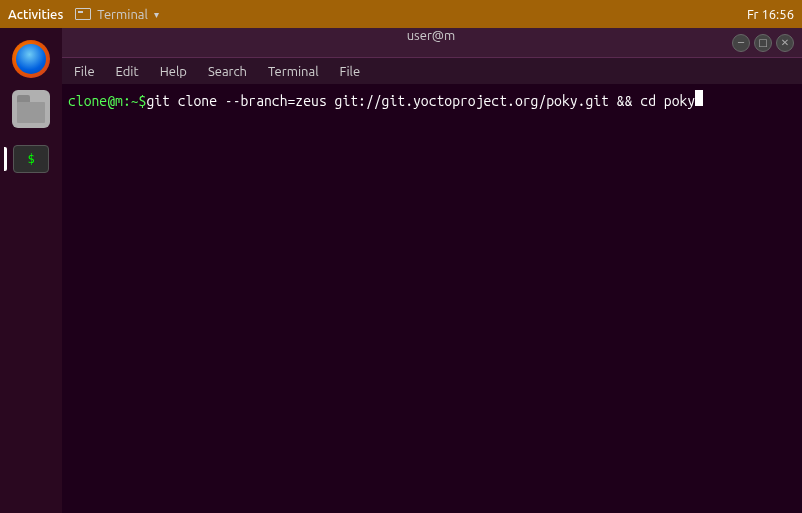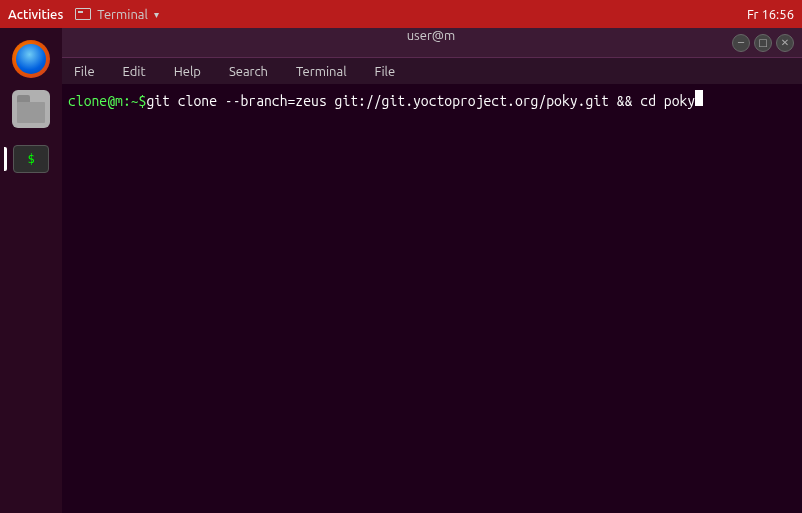--- a/index.html
+++ b/index.html
@@ -9,21 +9,21 @@
       height: 513px;
       background: #3a0a2e;
       font-family: 'Ubuntu', 'DejaVu Sans', sans-serif;
       overflow: hidden;
     }
 
     
     .system-bar {
       width: 100%;
       height: 28px;
-      background: #b91c1c;
+      background: #a16207;
       display: flex;
       align-items: center;
       justify-content: space-between;
       padding: 0 8px;
       color: #e0e0e0;
       font-size: 13px;
     }
 
     .system-bar-left {
       display: flex;
@@ -197,21 +197,21 @@
     }
 
     
     .terminal-menubar {
       width: 100%;
       height: 26px;
       background: #2d1228;
       display: flex;
       align-items: center;
       padding: 0 6px;
-      gap: 16px;
+      gap: 9px;
     }
 
     .menu-item {
       color: #d0d0d0;
       font-size: 13px;
       padding: 2px 6px;
       cursor: pointer;
       border-radius: 3px;
     }
 

